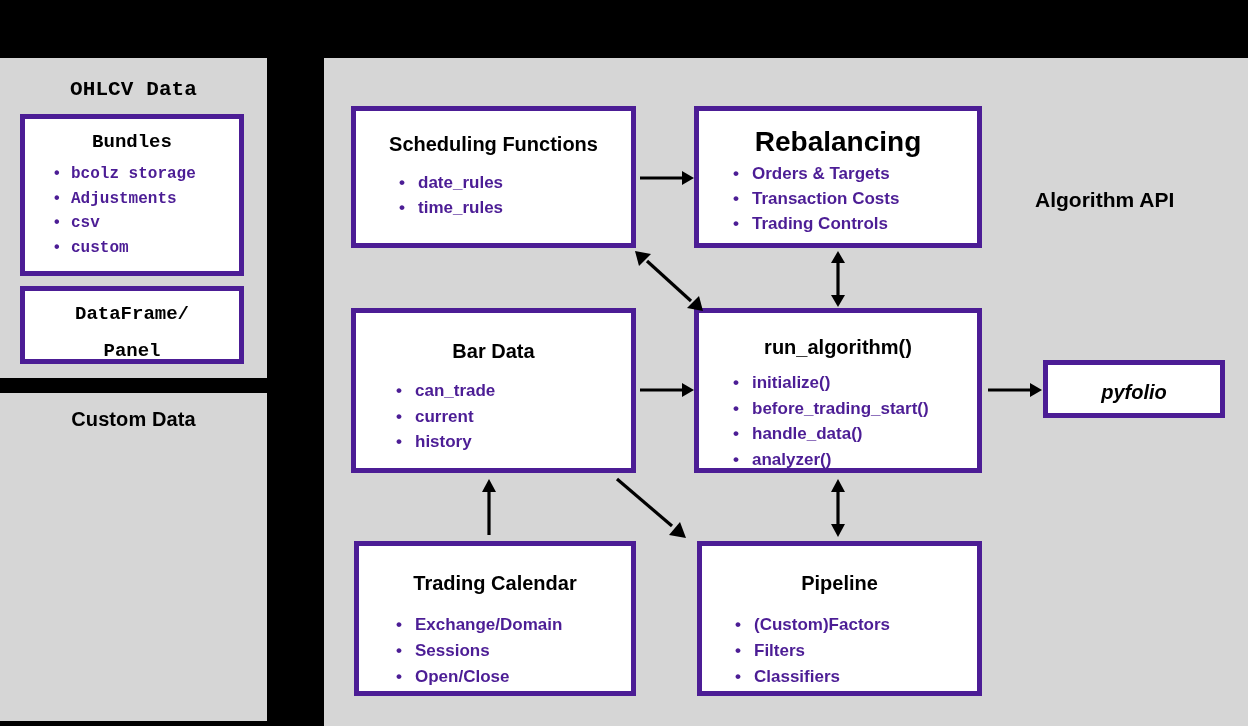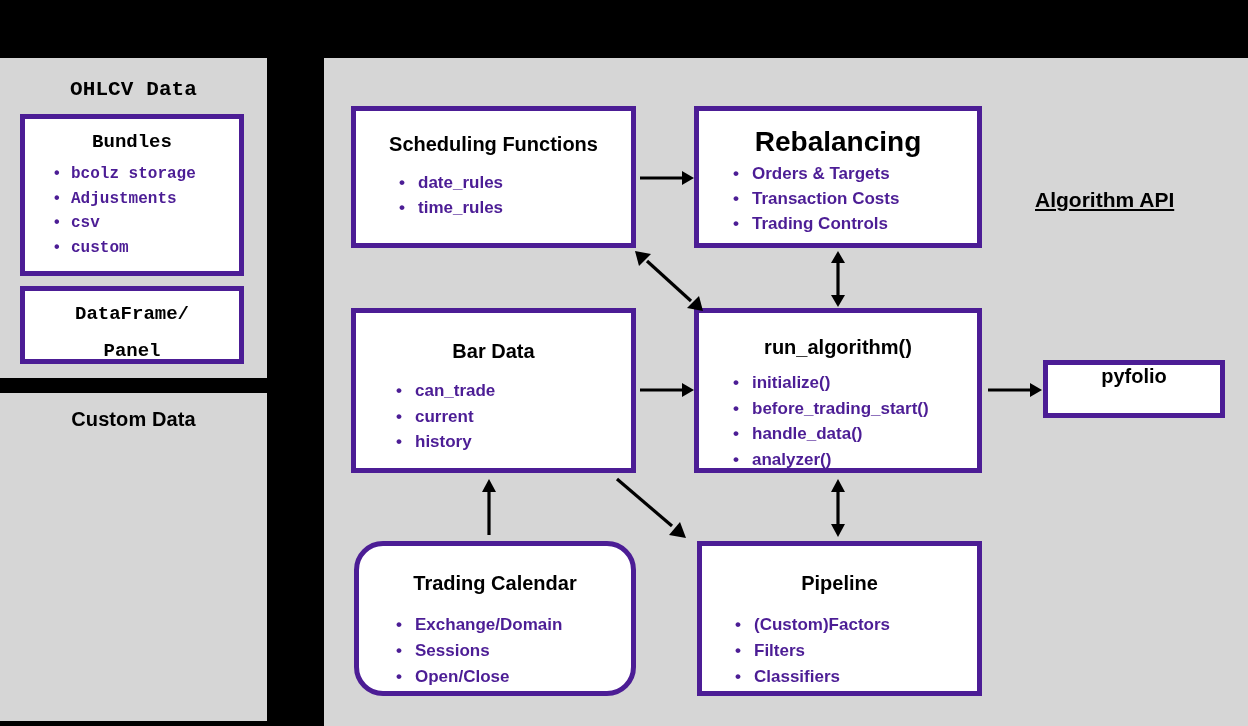--- a/index.html
+++ b/index.html
@@ -44,21 +44,20 @@
   }
   #panel-ohlcv  .panel-title { top: 20px;  font-size: 21px; }
   #panel-custom .panel-title { top: 15px;  font-size: 20px; }
 
   .floating-title {
     position: absolute;
     font-weight: bold;
     font-size: 21px;
     color: #000;
     white-space: nowrap;
-    text-decoration: underline;
   }
 
   
   .card {
     position: absolute;
     background: #ffffff;
     border: 5px solid #4c1d95;
     box-sizing: border-box;
   }
   .card-title {
@@ -111,23 +110,23 @@
   #card-bardata .card-title { font-size: 20px; margin-top: 27px; }
   #card-bardata ul { margin: 15px 0 0 59px; }
   #card-bardata li { font-size: 17px; line-height: 25.5px; }
 
   #card-runalgo     { left: 370px; top: 250px; width: 288px; height: 165px; }
   #card-runalgo .card-title { font-size: 20px; margin-top: 23px; }
   #card-runalgo ul { margin: 11px 0 0 53px; }
   #card-runalgo li { font-size: 17px; line-height: 25.5px; }
 
   #card-pyfolio     { left: 719px; top: 302px; width: 182px; height: 58px; }
-  #card-pyfolio .card-title { font-size: 20px; margin-top: 0; }
-
-  #card-calendar    { left: 30px;  top: 483px; width: 282px; height: 155px; border-radius: 29px; }
+  #card-pyfolio .card-title { font-size: 20px; margin-top: 16px; font-style: italic; }
+
+  #card-calendar    { left: 30px;  top: 483px; width: 282px; height: 155px; }
   #card-calendar .card-title { font-size: 20px; margin-top: 26px; }
   #card-calendar ul { margin: 17px 0 0 56px; }
   #card-calendar li { font-size: 17px; line-height: 26px; }
 
   #card-pipeline    { left: 373px; top: 483px; width: 285px; height: 155px; }
   #card-pipeline .card-title { font-size: 20px; margin-top: 26px; }
   #card-pipeline ul { margin: 17px 0 0 52px; }
   #card-pipeline li { font-size: 17px; line-height: 26px; }
 
   

